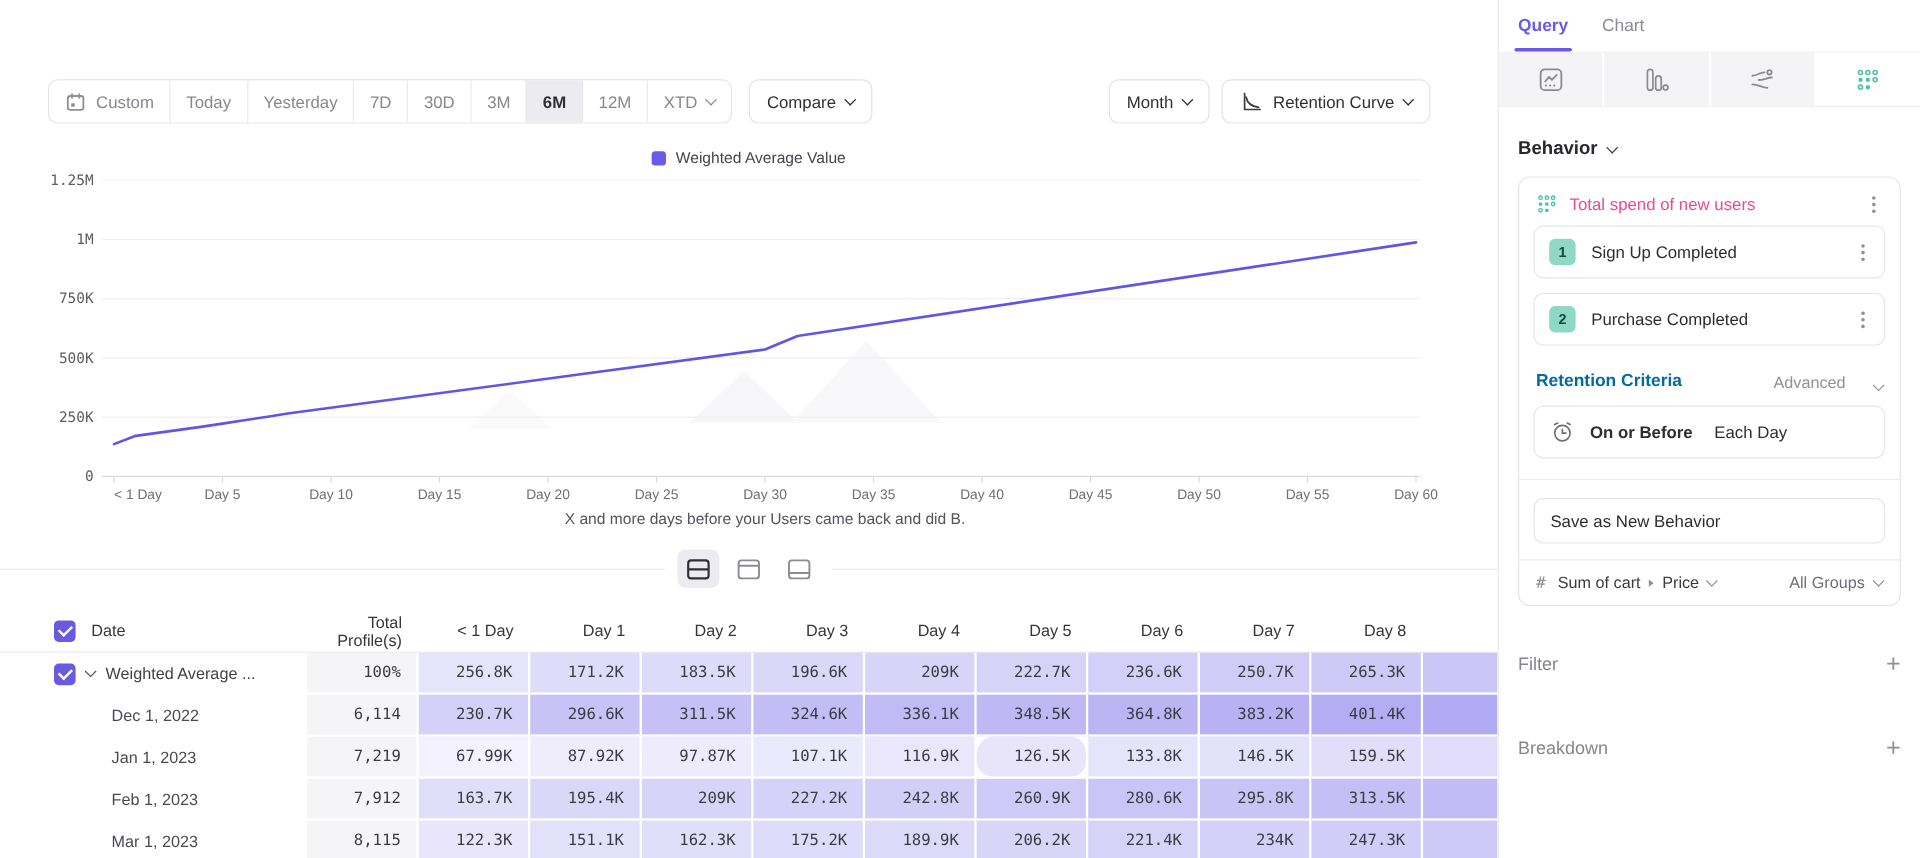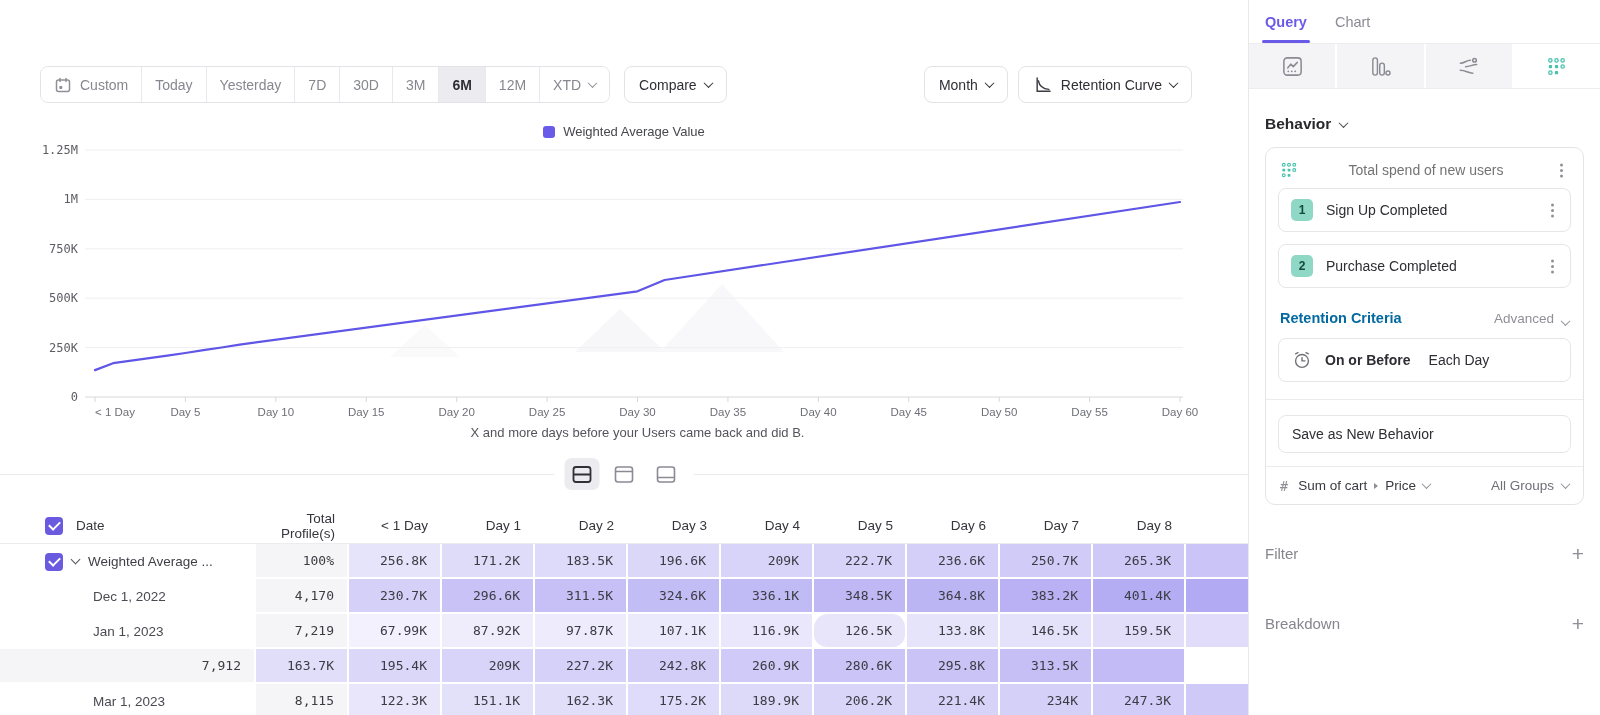--- a/index.html
+++ b/index.html
@@ -76,32 +76,32 @@
                        background:#6a5ae8; border-radius:2px; }
   .report-icons { display:grid; grid-template-columns:repeat(4,1fr); gap:2px; height:45px;
                   border-bottom:1px solid #ededf0; background:#fff; }
   .ri-cell { background:#f4f4f6; display:flex; align-items:center; justify-content:center;
              color:#8b8b95; cursor:pointer; }
   .ri-cell.sel { background:#fff; color:#47c2ab; }
   .retention-head { margin:26px 16px 14px; font:15.5px "Liberation Sans",sans-serif; font-weight:700;
                     color:#28282e; display:flex; align-items:center; gap:9px; cursor:pointer; }
   .card { margin:0 16px; border:1px solid #e4e4e8; border-radius:10px; background:#fff; }
   .card-head { display:flex; align-items:center; gap:10px; padding:13px 14px 9px; }
-  .card-title { flex:1; font:14px "Liberation Sans",sans-serif; color:#737373;text-align:center; }
+  .card-title { flex:1; font:14px "Liberation Sans",sans-serif; color:#ec4899; }
   .kebab { width:3px; height:3px; border-radius:50%; background:#8f8f98; margin:0 6px;
            box-shadow:0 -5.5px 0 #8f8f98, 0 5.5px 0 #8f8f98; flex:0 0 auto; cursor:pointer; }
   .step-row { display:flex; align-items:center; gap:13px; margin:0 12px 12px; height:44px;
               border:1px solid #e6e6ea; border-radius:8px; padding:0 10px 0 12px; cursor:pointer; }
   .step-num { width:22px; height:22px; border-radius:5px; background:#8fd8c5; color:#14493c;
               font:700 12px "Liberation Sans",sans-serif; display:flex; align-items:center;
               justify-content:center; flex:0 0 auto; }
   .step-label { flex:1; font:14px "Liberation Sans",sans-serif; color:#2d2d33; }
   .crit-row { display:flex; align-items:center; justify-content:space-between; margin:22px 14px 12px; }
   .crit-label { font:14.5px "Liberation Sans",sans-serif; font-weight:600; color:#0369a1; }
-  .crit-mode { display:flex; align-items:flex-end; gap:8px; font:13.5px "Liberation Sans",sans-serif;
+  .crit-mode { display:flex; align-items:flex-end; gap:24px; font:13.5px "Liberation Sans",sans-serif;
                color:#8f8f98; cursor:pointer; }
   .timing-row { display:flex; align-items:center; gap:12px; margin:0 12px; height:44px;
                 border:1px solid #e6e6ea; border-radius:8px; padding:0 12px; cursor:pointer; }
   .timing-when { font:14px "Liberation Sans",sans-serif; font-weight:600; color:#2d2d33; }
   .timing-val { font:14px "Liberation Sans",sans-serif; color:#2d2d33; margin-left:6px; }
   .card-div { border-top:1px solid #ececef; margin:17px 0 0; }
   .save-btn { display:flex; align-items:center; margin:15px 12px 13px; height:38px;
               border:1px solid #e6e6ea; border-radius:8px; padding:0 13px; background:#fff;
               font:14px "Liberation Sans",sans-serif; color:#2d2d33; cursor:pointer; width:calc(100% - 24px); }
   .measure-row { display:flex; align-items:center; gap:10px; border-top:1px solid #ececef;
@@ -302,21 +302,21 @@
             <div class="cell" style="background: rgba(108, 92, 231, 0.28);">222.7K</div>
             <div class="cell" style="background: rgba(108, 92, 231, 0.294);">236.6K</div>
             <div class="cell" style="background: rgba(108, 92, 231, 0.314);">250.7K</div>
             <div class="cell" style="background: rgba(108, 92, 231, 0.333);">265.3K</div>
             <div class="cell" style="background: rgba(108, 92, 231, 0.353);"></div>
           </div>
           <div class="t-row t-data">
             <div class="rowlabel date-only">
               <span>Dec 1, 2022</span>
             </div>
-            <div class="cell total">4,170</div>
+            <div class="cell total">6,114</div>
             <div class="cell" style="background: rgba(108, 92, 231, 0.286);">230.7K</div>
             <div class="cell" style="background: rgba(108, 92, 231, 0.373);">296.6K</div>
             <div class="cell" style="background: rgba(108, 92, 231, 0.39);">311.5K</div>
             <div class="cell" style="background: rgba(108, 92, 231, 0.408);">324.6K</div>
             <div class="cell" style="background: rgba(108, 92, 231, 0.42);">336.1K</div>
             <div class="cell" style="background: rgba(108, 92, 231, 0.435);">348.5K</div>
             <div class="cell" style="background: rgba(108, 92, 231, 0.455); padding-left: 32px;">364.8K</div>
             <div class="cell" style="background: rgba(108, 92, 231, 0.48);">383.2K</div>
             <div class="cell" style="background: rgba(108, 92, 231, 0.5);">401.4K</div>
             <div class="cell" style="background: rgba(108, 92, 231, 0.52);"></div>
@@ -331,20 +331,23 @@
             <div class="cell" style="background: rgba(108, 92, 231, 0.12);">97.87K</div>
             <div class="cell" style="background: rgba(108, 92, 231, 0.133);">107.1K</div>
             <div class="cell" style="background: rgba(108, 92, 231, 0.145);">116.9K</div>
             <div class="cell" style="background: rgba(108, 92, 231, 0.157); border-radius: 14px;">126.5K</div>
             <div class="cell" style="background: rgba(108, 92, 231, 0.17);">133.8K</div>
             <div class="cell" style="background: rgba(108, 92, 231, 0.184);">146.5K</div>
             <div class="cell" style="background: rgba(108, 92, 231, 0.2);">159.5K</div>
             <div class="cell" style="background: rgba(108, 92, 231, 0.21);"></div>
           </div>
           <div class="t-row t-data">
+            <div class="rowlabel date-only">
+              <span>Feb 1, 2023</span>
+            </div>
             <div class="cell total">7,912</div>
             <div class="cell" style="background: rgba(108, 92, 231, 0.204);">163.7K</div>
             <div class="cell" style="background: rgba(108, 92, 231, 0.243);">195.4K</div>
             <div class="cell" style="background: rgba(108, 92, 231, 0.263);">209K</div>
             <div class="cell" style="background: rgba(108, 92, 231, 0.282);">227.2K</div>
             <div class="cell" style="background: rgba(108, 92, 231, 0.3);">242.8K</div>
             <div class="cell" style="background: rgba(108, 92, 231, 0.325);">260.9K</div>
             <div class="cell" style="background: rgba(108, 92, 231, 0.353);">280.6K</div>
             <div class="cell" style="background: rgba(108, 92, 231, 0.37);">295.8K</div>
             <div class="cell" style="background: rgba(108, 92, 231, 0.392);">313.5K</div>

